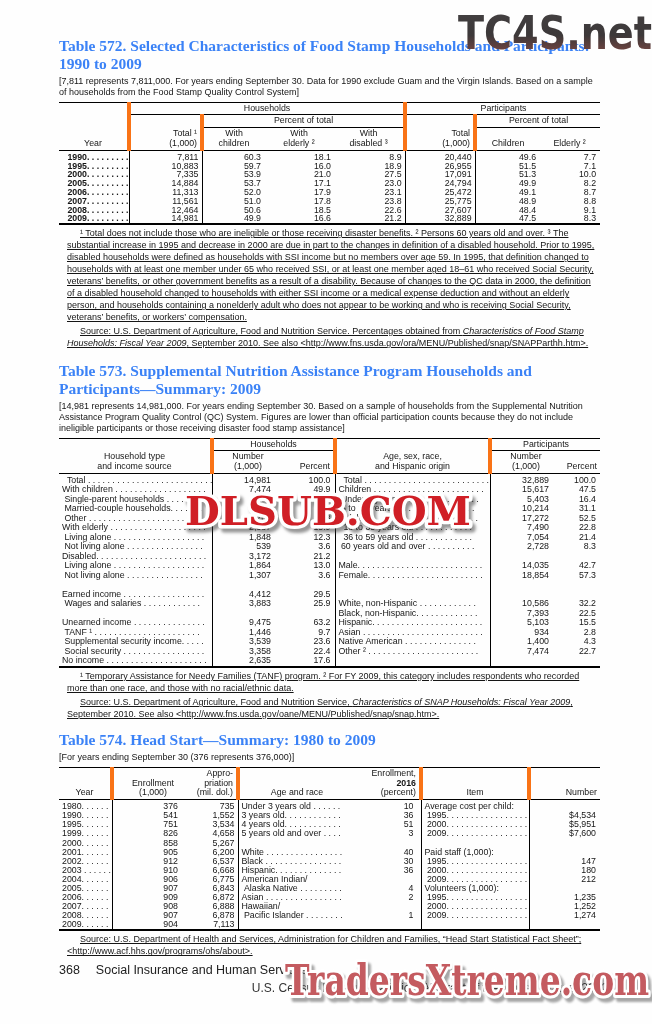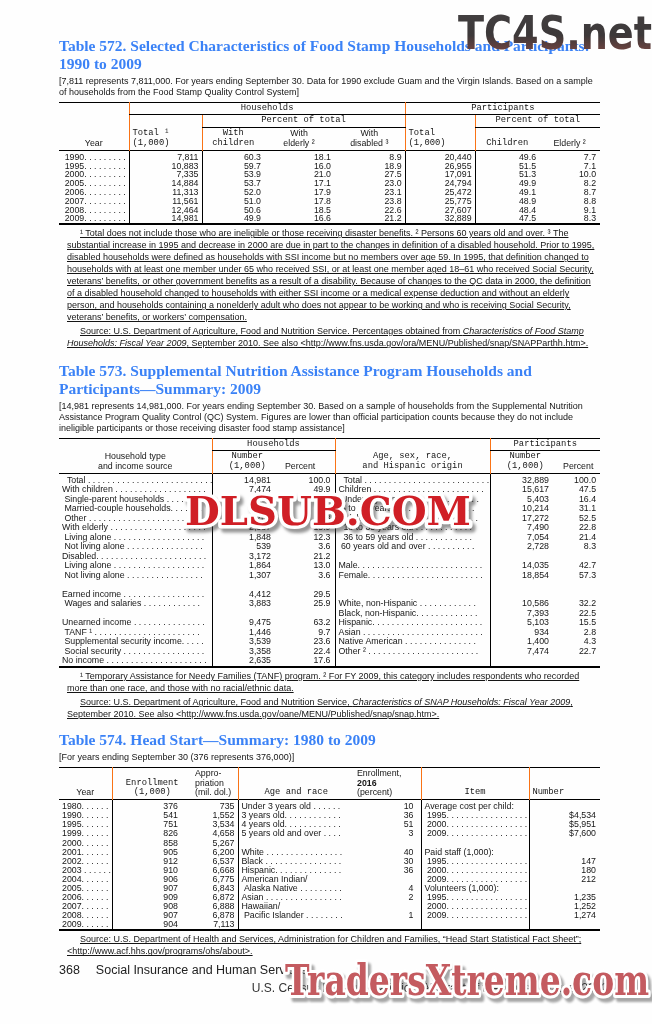--- a/index.html
+++ b/index.html
@@ -15,28 +15,28 @@
 
   table.dt{border-collapse:collapse;table-layout:fixed;width:541px;margin-top:4px;
            border-top:1px solid #000;border-bottom:2px solid #000;}
   table.dt thead{border-bottom:1px solid #000;}
   table.dt th{font-weight:400;font-size:8.8px;line-height:9.8px;white-space:pre-line;
               padding:1px 3px;vertical-align:bottom;}
   table.dt td{font-size:8.8px;line-height:9.5px;height:9.5px;padding:0 3px;
               white-space:nowrap;overflow:hidden;}
   table.dt tbody tr:first-child td{padding-top:2px;}
   .grp{border-bottom:1px solid #000;text-align:center;vertical-align:middle;}
-  .vl{border-left:1px solid #f97316;font-family:Liberation Mono, monospace;}
-  .c{text-align:center;} .r{text-align:left;} .mid{vertical-align:middle;}
+  .vl{border-left:4px solid #f97316;}
+  .c{text-align:center;} .r{text-align:right;} .mid{vertical-align:middle;}
   .vb{vertical-align:bottom;}
   th.r{padding-right:7px;}
 
   
   .t572 td{text-align:right;padding-right:8px;}
-  .t572 td:first-child{text-align:center;padding-right:0;}
+  .t572 td:first-child{text-align:right;padding-right:0;font-weight:bold;}
   .t572 td:last-child{padding-right:4px;}
   .t572 td:nth-child(2),.t572 td:nth-child(3),.t572 td:nth-child(6),.t572 td:nth-child(7){border-left:1px solid #000;}
   .t572 tbody td{height:8.8px;line-height:8.8px;}
 
   
   .t573 td{text-align:right;}
   .t573 td:nth-child(1),.t573 td:nth-child(4){text-align:left;}
   .t573 td:nth-child(2),.t573 td:nth-child(5){padding-right:11px;}
   .t573 td:nth-child(3),.t573 td:nth-child(6){padding-right:4px;}
   .t573 td:nth-child(2),.t573 td:nth-child(4),.t573 td:nth-child(5){border-left:1px solid #000;}

